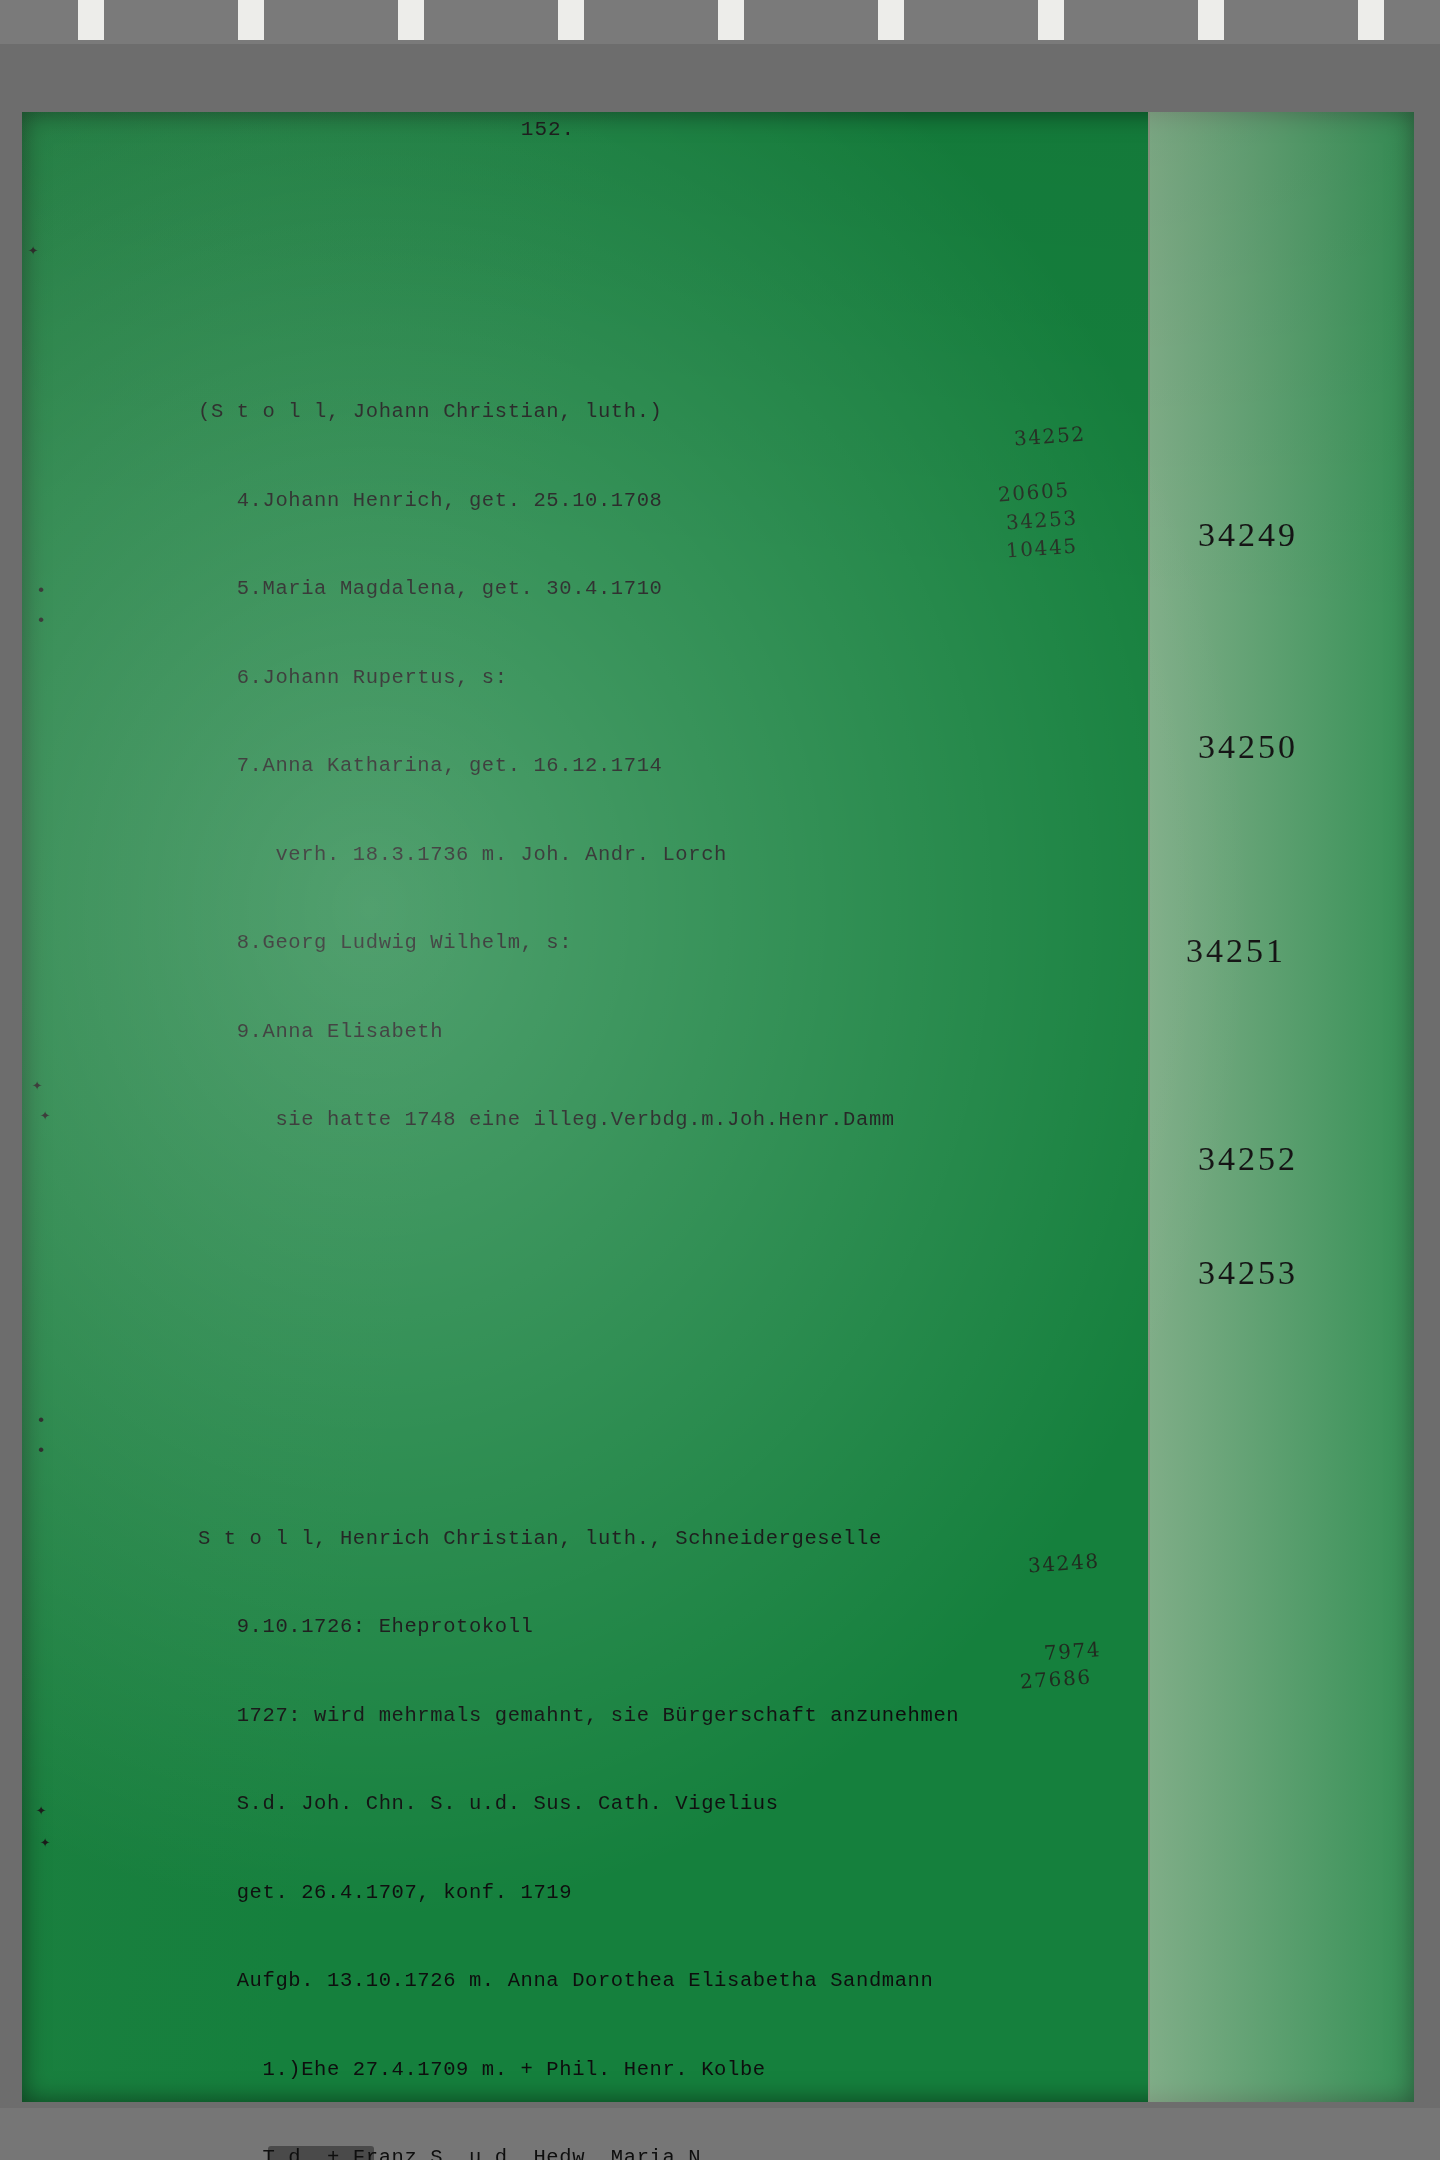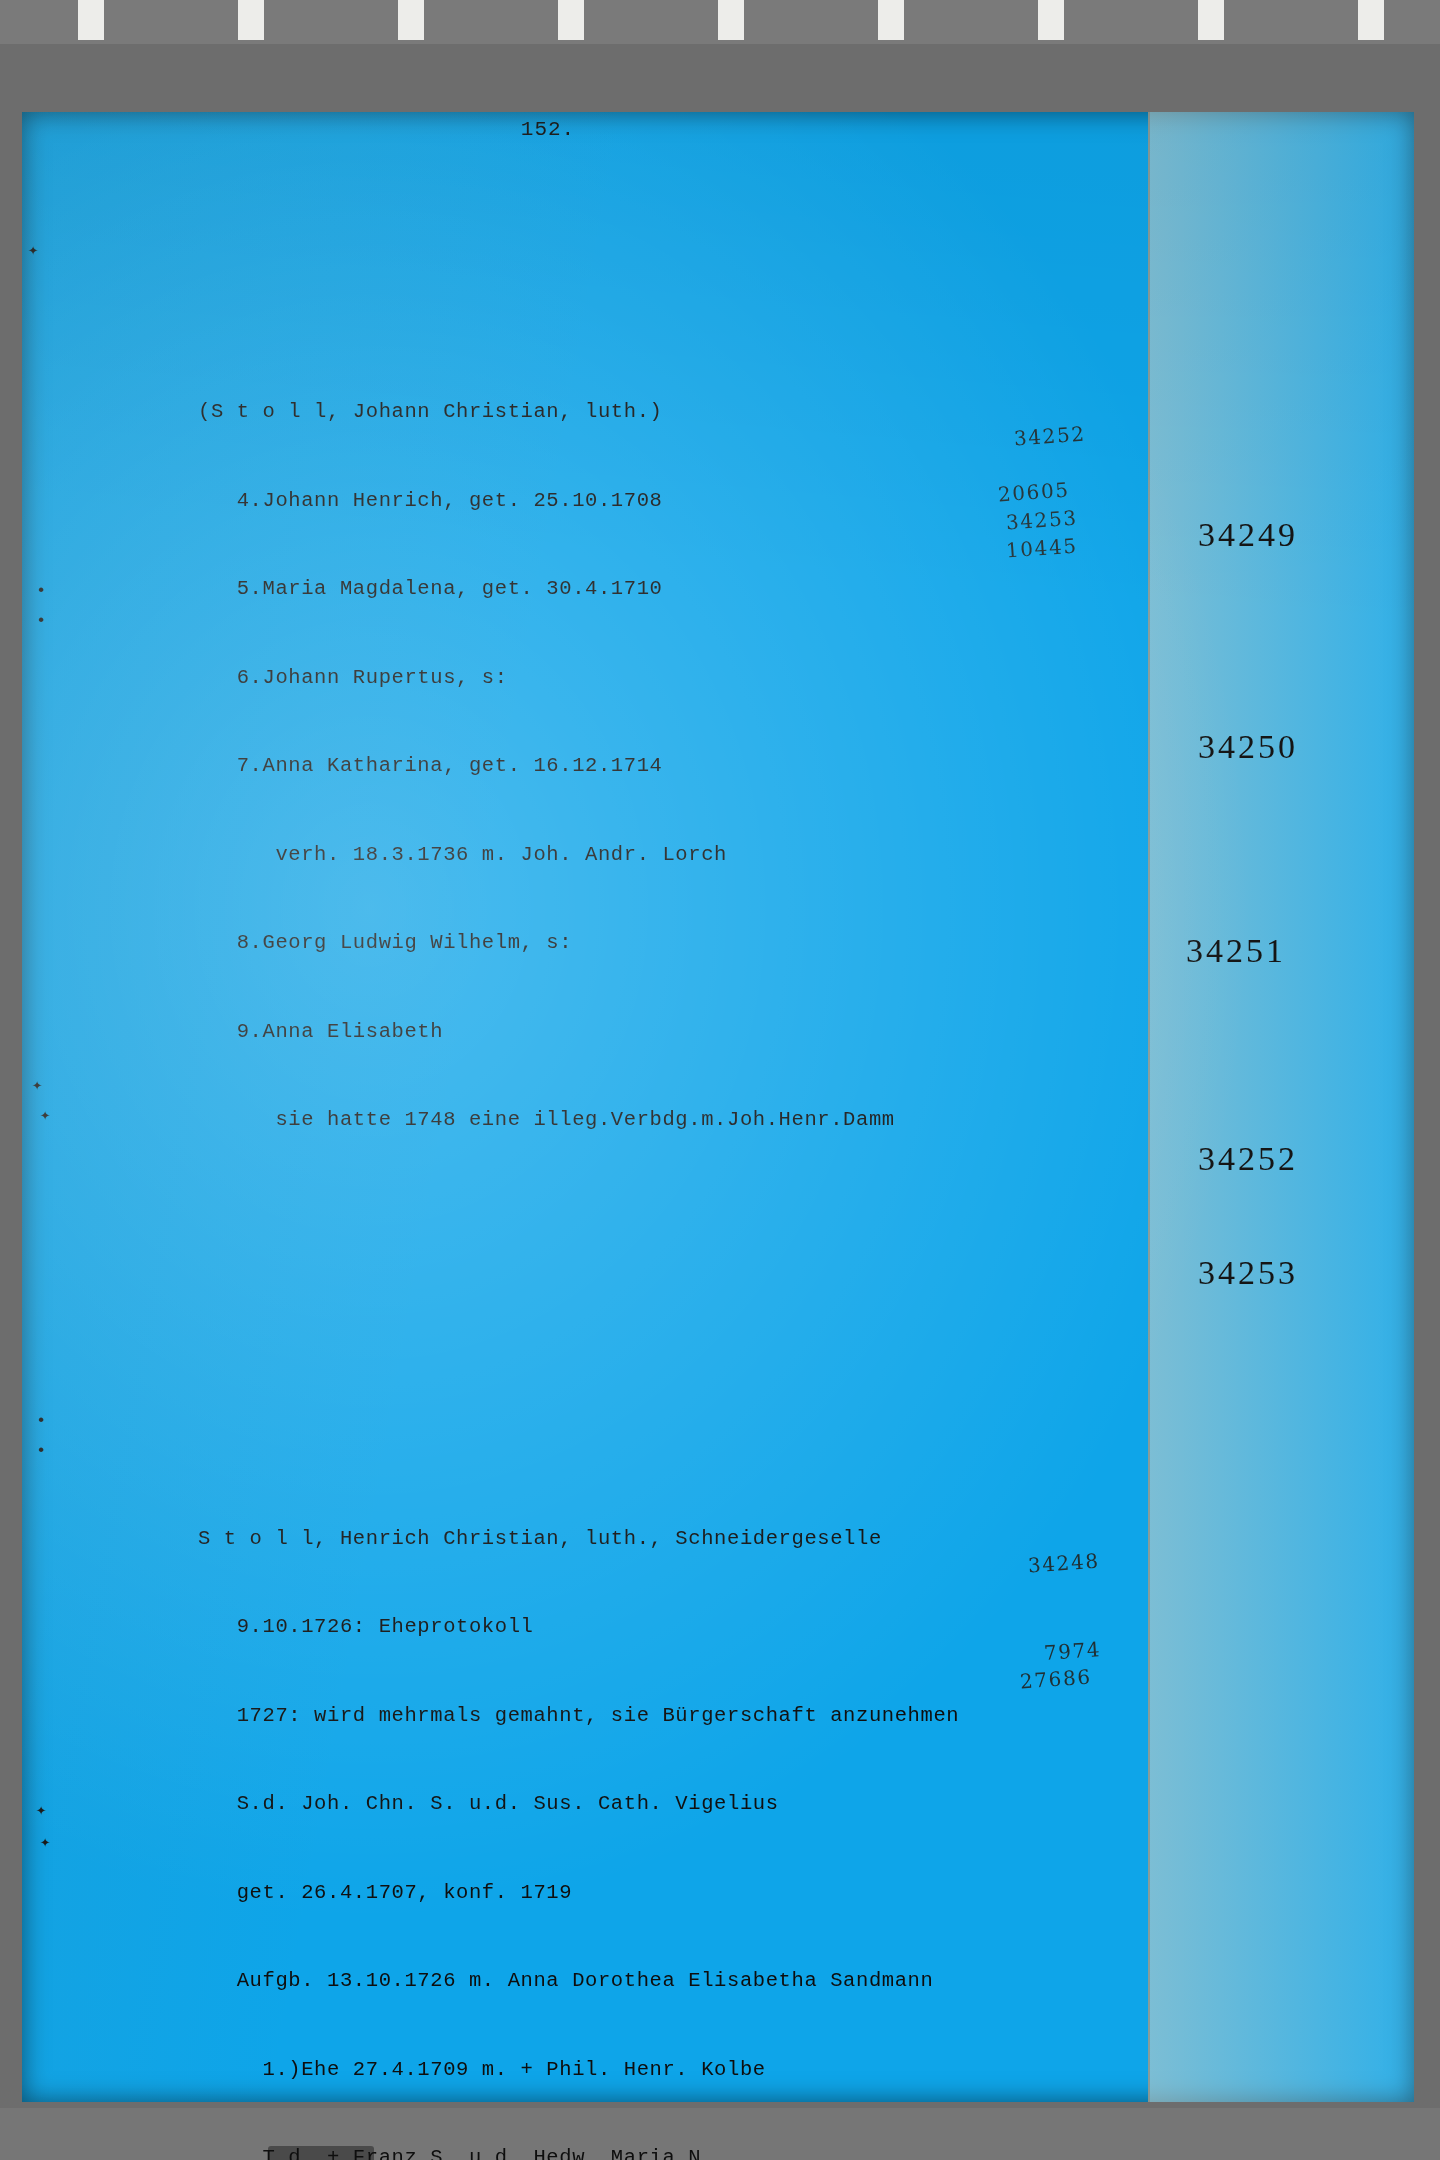--- a/index.html
+++ b/index.html
@@ -44,21 +44,21 @@
     border-radius: 3px 3px 0 0;
   }
 
   
   #paper {
     position: absolute;
     left: 22px;
     top: 112px;
     width: 1392px;
     height: 1990px;
-    background: #0ea5e9;
+    background: #15803d;
     box-shadow: 0 0 26px rgba(0,0,0,0.55) inset;
   }
   #paper:after {
     content: "";
     position: absolute;
     left: 0; top: 0; right: 0; bottom: 0;
     background:
       radial-gradient(ellipse at 25% 40%, rgba(255,255,255,0.25), rgba(255,255,255,0) 60%),
       linear-gradient(100deg, rgba(120,115,95,0.10), rgba(255,255,255,0) 35%),
       linear-gradient(185deg, rgba(0,0,0,0.05), rgba(0,0,0,0) 25%);

